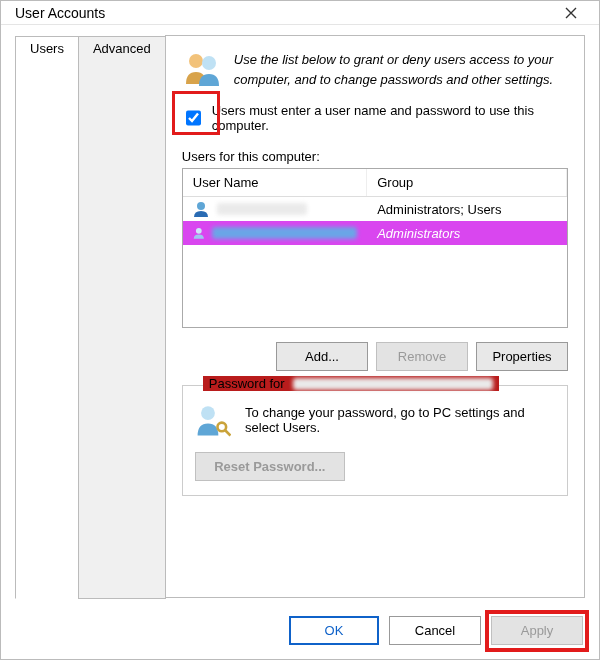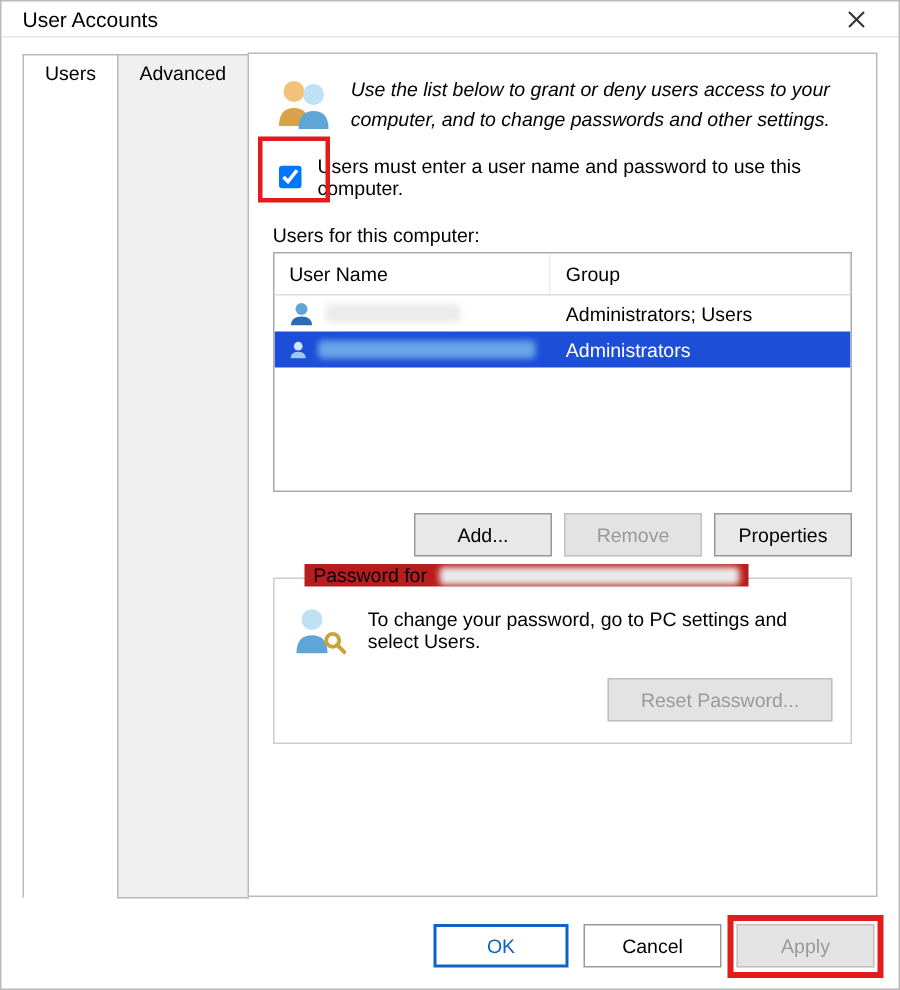--- a/index.html
+++ b/index.html
@@ -100,21 +100,21 @@
     .ut-row {
       display:flex;
       font-size:13px;
     }
     .ut-row .cell {
       padding:4px 10px;
       display:flex;align-items:center;gap:6px;
     }
     .ut-row .cell.name { width:48%; }
     .ut-row .cell.group { flex:1; }
-    .ut-row.selected { background:#1d4ed8; color:#fff; }
+    .ut-row.selected { background:#d946ef; color:#fff;font-style:italic; }
     .mini-icon { width:18px;height:16px; }
     .blur {
       display:inline-block;
       width:90px;height:12px;background:#eaeaea;border-radius:3px;filter:blur(2px);
     }
     .blur.long { width:200px; }
     .blur.sel { background:#6aa5e7; }
     .row-buttons {
       display:flex;justify-content:flex-end;gap:8px;margin-top:14px;margin-bottom:12px;
     }
@@ -129,21 +129,21 @@
       border:1px solid #ccc;
       position:relative;
       padding:14px 12px 14px 12px;
       margin-top:2px;
     }
     .groupbox-legend {
       position:absolute;top:-10px;left:20px;background:#b91c1c;padding:0 6px;display:flex;align-items:center;gap:8px;justify-content:center;
     }
     .pw-row { display:flex;gap:14px;align-items:center; }
     .pw-row .icon-key { width:42px;height:40px; }
-    .pw-btn-row { display:flex;justify-content:flex-end;margin-top:12px;}
+    .pw-btn-row { display:flex;justify-content:flex-start;margin-top:12px;font-weight:bold;}
     .footer {
       display:flex;justify-content:flex-end;gap:10px;
       padding:10px 16px 14px 0;
       position:relative;
     }
     .apply-highlight {
       position:absolute;
       right:10px; top:4px;
       width:104px;height:42px;
       border:4px solid #e21b1b;

